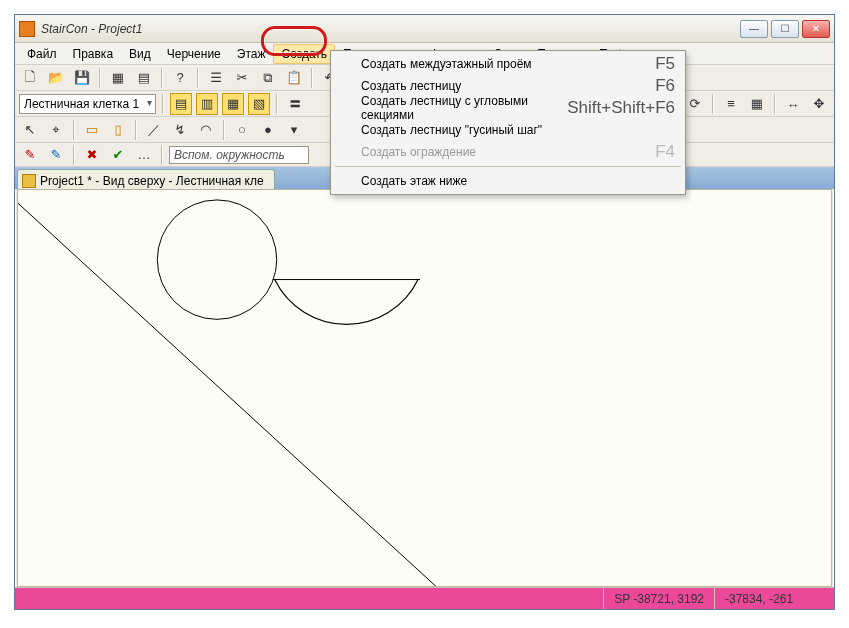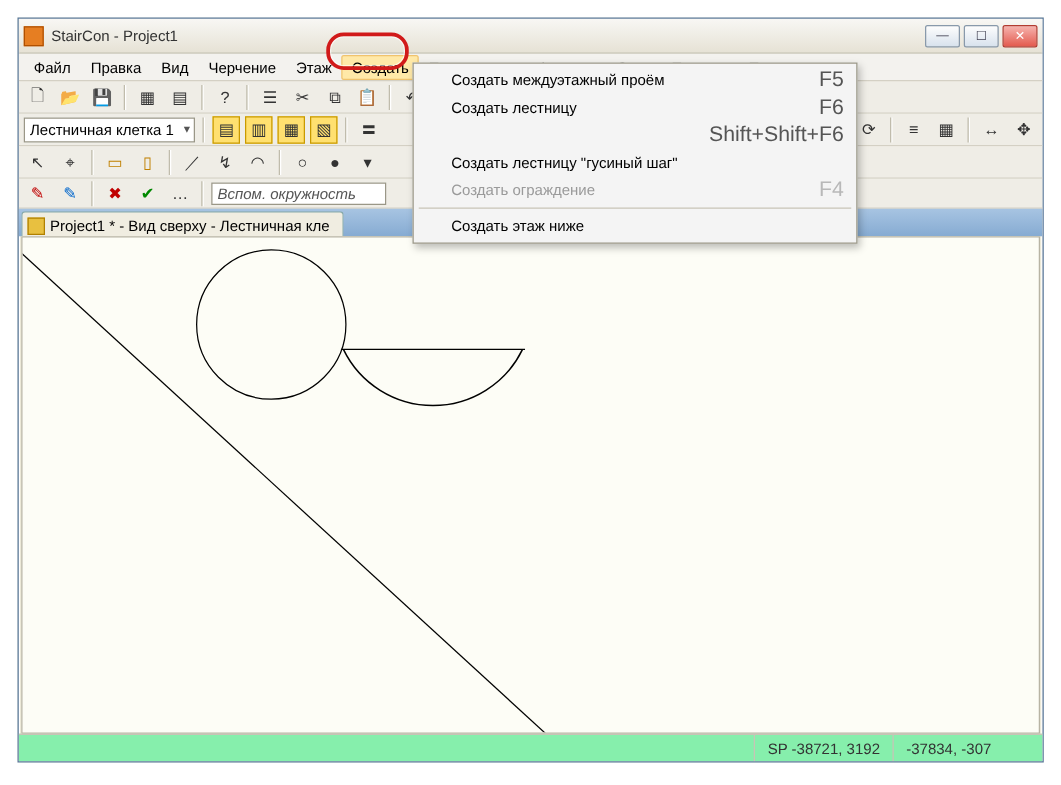--- a/index.html
+++ b/index.html
@@ -4,21 +4,21 @@
 <style>
 * { box-sizing: border-box; margin: 0; padding: 0; font-family: Tahoma, "Segoe UI", sans-serif; font-size: 12px; }
 body { background: #d4d0c8; }
 
 .outer-frame { width:849px; height:628px; background:#fff; padding:14px 14px 18px 14px; position:relative; }
 .window { width:100%; height:100%; border:1px solid #5a7aa0; background:#ece9d8; display:flex; flex-direction:column; overflow:hidden; box-shadow:0 0 0 1px #fff inset; }
 
 
 .titlebar { height:28px; background:linear-gradient(#f8f7f4,#e6e2d5); display:flex; align-items:center; padding:0 4px; border-bottom:1px solid #c0bdb0; }
 .titlebar .app-icon { width:16px; height:16px; background:#e67e22; border:1px solid #b05000; margin-right:6px; }
-.titlebar .title { flex:1; color:#333; font-weight:400; }
+.titlebar .title { flex:1; color:#333; font-weight:400;font-style:italic; }
 .win-btns { display:flex; gap:3px; }
 .win-btn { width:28px; height:18px; border:1px solid #8899ab; border-radius:2px; background:linear-gradient(#fdfdfd,#d8e2ed); display:flex; align-items:center; justify-content:center; font-size:10px; color:#445; cursor:pointer; }
 .win-btn.close { background:linear-gradient(#f6b3ae,#e35b4f); color:#fff; border-color:#b23b31; }
 
 
 .menubar { height:22px; background:#f3f2ee; display:flex; align-items:center; padding:0 4px; gap:0; border-bottom:1px solid #d4d0c4; position:relative; z-index:2;}
 .menu-item { padding:3px 8px; cursor:pointer; white-space:nowrap; }
 .menu-item.active { background:#ffe9a8; border:1px solid #f0c36d; padding:2px 7px; border-radius:2px; }
 .highlight-ring { position:absolute; border:3px solid #d11a1a; border-radius:14px; pointer-events:none; z-index:5; box-shadow:0 0 0 1px rgba(255,255,255,.6) inset; }
 
@@ -44,21 +44,21 @@
 
 
 .dropdown { position:absolute; top:50px; left:282px; width:356px; background:#f4f4f4; border:1px solid #9a9787; box-shadow:2px 3px 6px rgba(0,0,0,.25); z-index:4; padding:2px 2px;margin-left:48px;}
 .dropdown .mrow { display:flex; align-items:center; height:22px; padding:0 8px 0 28px; cursor:pointer; position:relative;}
 .dropdown .mrow.disabled { color:#9a9a9a; cursor:default;}
 .dropdown .mrow .shortcut { margin-left:auto; color:#555; font-size:17px;}
 .dropdown .mrow.disabled .shortcut{ color:#b8b8b8;}
 .dropdown hr { border:none; border-top:1px solid #c8c4b6; margin:3px 2px; }
 
 
-.statusbar { height:22px; background:#86efac; border-top:1px solid #c8c4b6; display:flex; align-items:center; font-size:11px; color:#333;}
+.statusbar { height:22px; background:#ec4899; border-top:1px solid #c8c4b6; display:flex; align-items:center; font-size:11px; color:#333;}
 .statusbar .cell { padding:0 10px; border-left:1px solid #c8c4b6; height:100%; display:flex; align-items:center;}
 .statusbar .spacer { flex:1; }
 </style>
 </head>
 <body>
 
 <div class="outer-frame">
   <div class="window">
 
     <div class="titlebar">
@@ -169,33 +169,34 @@
         <line x1="-20" y1="-20" x2="460" y2="420" stroke="#000" stroke-width="1"></line>
         <circle cx="200" cy="55" r="60" fill="none" stroke="#000" stroke-width="1"></circle>
         <path d="M 258 75 A 80 80 0 0 0 402 75" fill="none" stroke="#000" stroke-width="1.2"></path>
         <line x1="256" y1="75" x2="404" y2="75" stroke="#000" stroke-width="1"></line>
       </svg>
     </div>
 
     <div class="statusbar">
       <div class="spacer"></div>
       <div class="cell">SP  -38721,  3192</div>
-      <div class="cell" style="min-width:120px">-37834,   -307</div>
+      <div class="cell" style="min-width:120px">-37834,   -261</div>
     </div>
 
     <div class="dropdown">
       <div class="mrow">
         <span>Создать междуэтажный проём</span>
         <span class="shortcut">F5</span>
       </div>
       <div class="mrow">
         <span>Создать лестницу</span>
         <span class="shortcut">F6</span>
       </div>
       <div class="mrow">
+        <span>Создать лестницу с угловыми секциями</span>
         <span class="shortcut">Shift+Shift+F6</span>
       </div>
       <div class="mrow">
         <span>Создать лестницу "гусиный шаг"</span>
         <span class="shortcut"></span>
       </div>
       <div class="mrow disabled">
         <span>Создать ограждение</span>
         <span class="shortcut">F4</span>
       </div>

